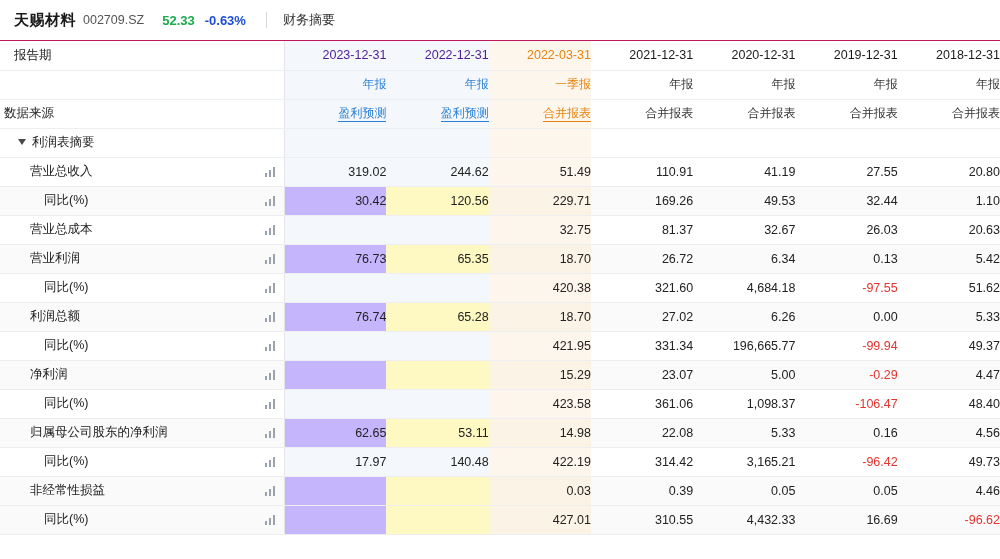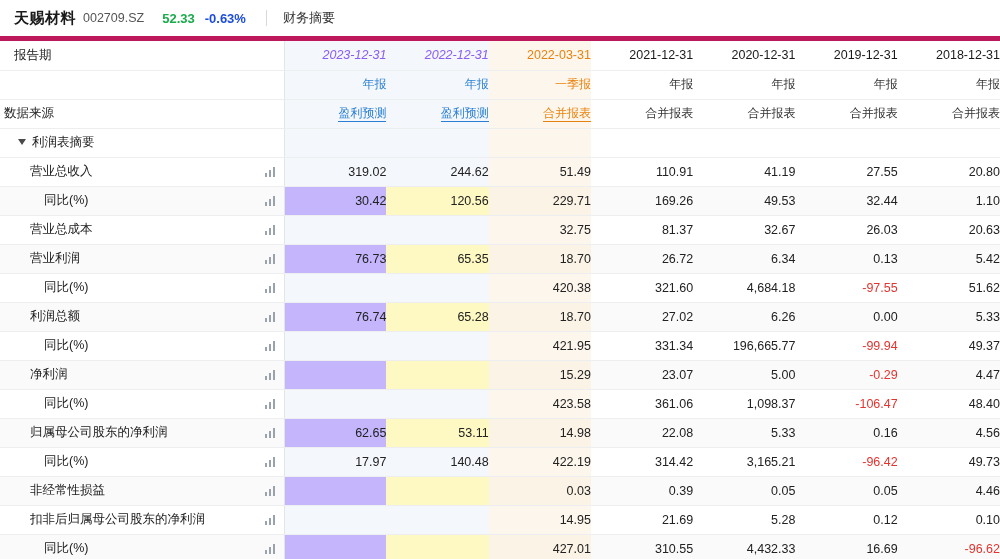--- a/index.html
+++ b/index.html
@@ -16,21 +16,21 @@
     background: #ffffff;
   }
   
   .header {
     height: 41px;
     display: flex;
     align-items: center;
     padding-left: 14px;
     box-sizing: border-box;
     background: #ffffff;
-    border-bottom: 5px solid #be185d;
+    border-bottom: 1px solid #be185d;
   }
   .stock-name {
     font-size: 15px;
     font-weight: bold;
     color: #1a1a1a;
     letter-spacing: 0.5px;
   }
   .stock-code {
     font-size: 12.5px;
     color: #555;
@@ -83,21 +83,21 @@
     vertical-align: middle;
   }
   .hdr-row th {
     height: 29px;
     border-bottom: none;
     text-align: right;
     padding-right: 10px;
     font-weight: normal;
   }
   .hdr-date { font-size: 12.5px; color: #1a1a1a; font-weight: normal; }
-  .hdr-date.blue { color: #8b5cf6; font-style: italic; }
+  .hdr-date.blue { color: #4c1d95; }
   .hdr-date.orange { color: #e8820c; }
   .hdr-sub { font-size: 12px; }
   .hdr-sub.blue { color: #2a7fd4; }
   .hdr-sub.orange { color: #e8820c; }
   .hdr-sub.plain { color: #333; }
   .hdr-sub .ul { border-bottom: 1px solid currentColor; padding-bottom: 1px; }
 
   .sep-col {
     border-left: 1px solid #e3e5e8;
   }
@@ -421,36 +421,20 @@
                 </span>
               </span></td>
             <td class="val sep-col col-highlight"></td>
             <td class="val col-highlight"></td>
             <td class="val col-highlight-orange">0.03</td>
             <td class="val">0.39</td>
             <td class="val">0.05</td>
             <td class="val">0.05</td>
             <td class="val">4.46</td>
           </tr>
-          <tr>
-            <td class="label indent1"><span>扣非后归属母公司股东的净利润</span><span class="row-icons">
-                <span class="bar-icon">
-                  <i></i>
-                  <i></i>
-                  <i></i>
-                </span>
-              </span></td>
-            <td class="val sep-col col-highlight"></td>
-            <td class="val col-highlight"></td>
-            <td class="val col-highlight-orange">14.95</td>
-            <td class="val">21.69</td>
-            <td class="val">5.28</td>
-            <td class="val">0.12</td>
-            <td class="val">0.10</td>
-          </tr>
           <tr class="alt">
             <td class="label indent2"><span>同比(%)</span><span class="row-icons">
                 <span class="bar-icon">
                   <i></i>
                   <i></i>
                   <i></i>
                 </span>
               </span></td>
             <td class="val sep-col col-highlight"></td>
             <td class="val col-highlight"></td>

